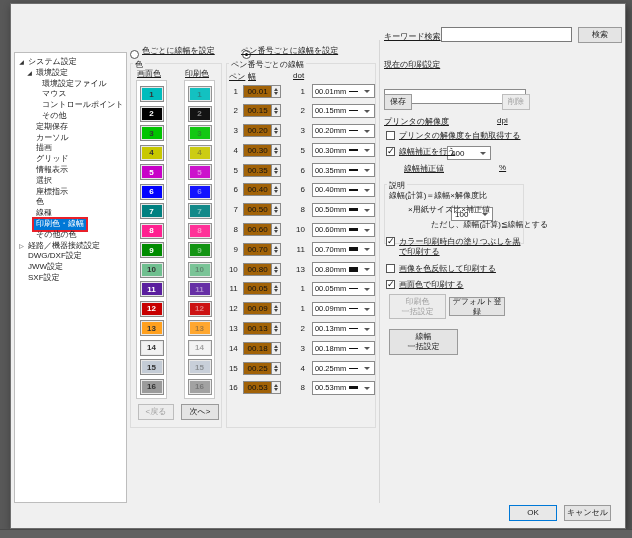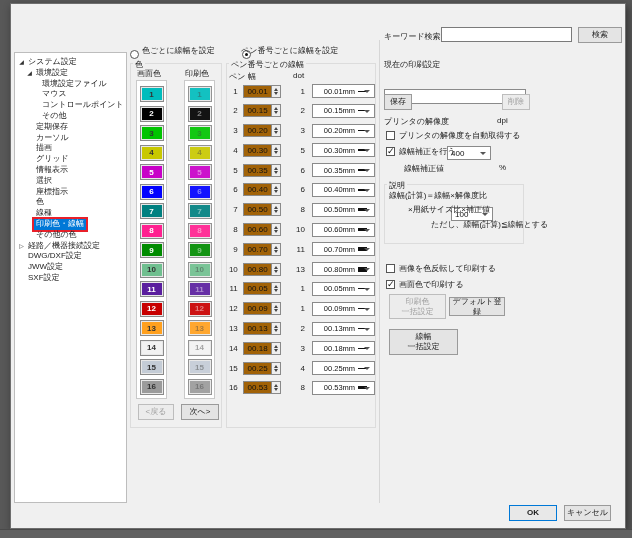--- a/index.html
+++ b/index.html
@@ -10,21 +10,21 @@
 
   
   .dialog { position:absolute; left:10px; top:3px; width:616px; height:526px; background:#f0f0f0; border:1px solid #6e6e6e; box-shadow:2px 3px 8px rgba(0,0,0,.45); }
   .titlebar { position:absolute; left:11px; top:4px; width:614px; height:25px; background:#ffffff; display:flex; align-items:center; }
   .title { font-size:9px; color:#222; margin-left:20px; }
   .winbtns { position:absolute; right:0; top:0; height:25px; display:flex; }
   .winbtn { width:44px; height:25px; display:flex; align-items:center; justify-content:center; color:#333; font-size:10px; }
   .glyph-min { width:9px; height:1px; background:#444; }
   .glyph-max { width:8px; height:8px; border:1px solid #444; }
 
-  .lbl { font-size:8px; color:#1a1a1a; white-space:nowrap; }
+  .lbl { font-size:8px; color:#1a1a1a; white-space:nowrap;text-decoration:underline; }
 
   
   .txtinput { background:#fff; border:1px solid #7a7a7a; font-size:8px; padding:1px 3px; color:#111; }
   .btn { background:#e4e4e4; border:1px solid #9a9a9a; font-size:8px; color:#1a1a1a; display:flex; align-items:center; justify-content:center; text-align:center; line-height:1.2; }
   .btn.disabled { color:#9f9f9f; border-color:#bdbdbd; background:#ececec; }
   .btn.default-btn { border:1px solid #0078d7; background:#e8e8e8; }
   .combo { background:#fff; border:1px solid #8a8a8a; font-size:8px; color:#111; display:flex; align-items:center; padding:0 3px; position:relative; }
   .chev { position:absolute; right:4px; top:50%; margin-top:-1px; width:0; height:0; border-left:3px solid transparent; border-right:3px solid transparent; border-top:3px solid #555; }
 
   
@@ -56,21 +56,21 @@
   
   .penrows { position:absolute; left:227px; top:84px; width:148px; }
   .penrow { height:14px; margin-bottom:5.8px; display:flex; align-items:center; }
   .penrow .pn { width:11px; text-align:right; font-size:8px; color:#222; }
   .penrow .pw { margin-left:5px; width:30px; height:13px; background:#a16207; border:1px solid #8a8a8a; font-size:8px; color:#111; display:flex; align-items:center; justify-content:center; }
   .penrow .spin { width:9px; height:13px; border:1px solid #8a8a8a; border-left:none; background:#eee; display:flex; flex-direction:column; align-items:center; justify-content:center; }
   .penrow .spin i { width:0; height:0; border-left:2.5px solid transparent; border-right:2.5px solid transparent; }
   .penrow .spin .up { border-bottom:3px solid #444; margin-bottom:1px; }
   .penrow .spin .dn { border-top:3px solid #444; }
   .penrow .dot { width:24px; text-align:right; font-size:8px; color:#222; }
-  .penrow .dd { margin-left:7px; width:64px; height:14px; background:#fff; border:1px solid #8a8a8a; position:relative; display:flex; align-items:center; padding-left:11px; }
+  .penrow .dd { margin-left:7px; width:64px; height:14px; background:#fff; border:1px solid #8a8a8a; position:relative; display:flex; align-items:center; padding-left:2px; }
   .penrow .dd .mm { font-size:7.5px; color:#111; }
   .penrow .dd .lw { display:inline-block; width:9px; background:#111; margin-left:3px; }
 
   
   .cb { width:9px; height:9px; background:#fff; border:1px solid #555; display:inline-block; position:relative; flex:0 0 9px; }
   .cb.checked::after { content:"\2713"; position:absolute; left:0px; top:-1px; font-size:9px; color:#111; line-height:9px; }
   .cbrow { position:absolute; display:flex; align-items:flex-start; gap:4px; }
   .cbrow .lbl { line-height:10px; }
 
   .explain-line { font-size:8px; color:#222; white-space:nowrap; }
@@ -563,37 +563,41 @@
   </div>
   <span class="abs lbl" style="left:499px; top:163px;">%</span>
 
   <div class="group" style="left:384px; top:184px; width:140px; height:60px;">
     <span class="group-legend">説明</span>
   </div>
   <span class="abs explain-line" style="left:389px; top:190px;">線幅(計算)＝線幅×解像度比</span>
   <span class="abs explain-line" style="left:408px; top:204px;">×用紙サイズ比×補正値</span>
   <span class="abs explain-line" style="left:387px; top:219px;margin-left:44px;">ただし、線幅(計算)≦線幅とする</span>
 
+  <div class="cbrow" style="left:386px; top:237px; width:135px;">
+    <span class="cb checked"></span>
+    <span class="lbl" style="white-space:normal;">カラー印刷時白の塗りつぶしを黒で印刷する</span>
+  </div>
   <div class="cbrow" style="left:386px; top:264px;">
     <span class="cb"></span>
     <span class="lbl">画像を色反転して印刷する</span>
   </div>
   <div class="cbrow" style="left:386px; top:280px;">
     <span class="cb checked"></span>
     <span class="lbl">画面色で印刷する</span>
   </div>
 
   <div class="abs btn disabled" style="left:389px; top:294px; width:57px; height:25px; flex-direction:column;">
     <span>印刷色</span>
     <span>一括設定</span>
   </div>
   <div class="abs btn" style="left:449px; top:297px; width:56px; height:19px;">デフォルト登録</div>
   <div class="abs btn" style="left:389px; top:329px; width:69px; height:26px; flex-direction:column;">
     <span>線幅</span>
     <span>一括設定</span>
   </div>
 
   
-  <div class="abs btn default-btn" style="left:509px; top:505px; width:48px; height:16px;font-weight:bold;">OK</div>
+  <div class="abs btn default-btn" style="left:509px; top:505px; width:48px; height:16px;">OK</div>
   <div class="abs btn" style="left:564px; top:505px; width:47px; height:16px;">キャンセル</div>
 
   <div class="bottom-strip"></div>
 </div>
 
 </body></html>

